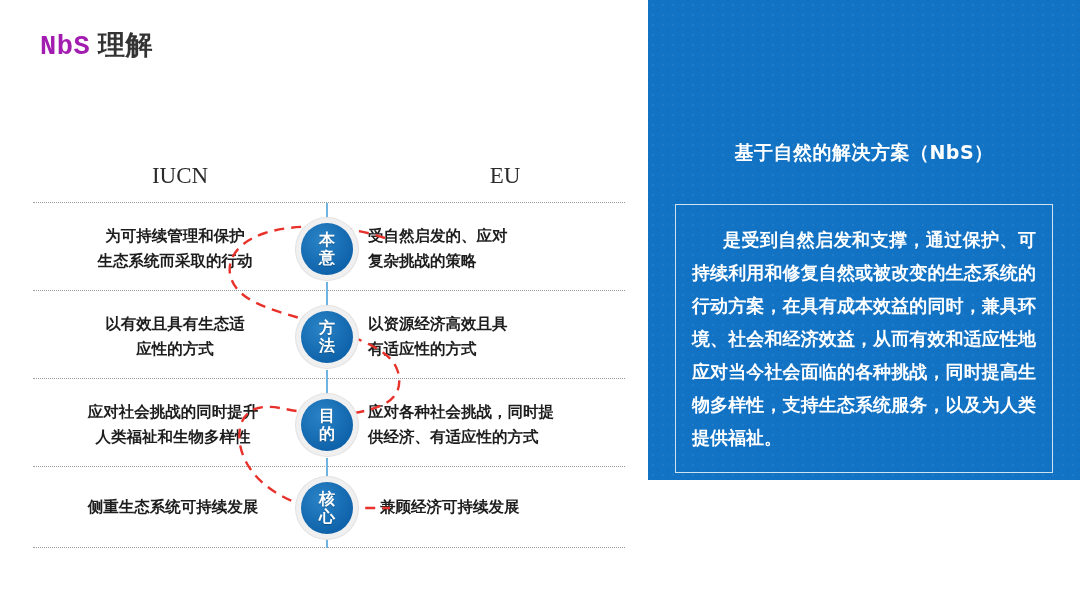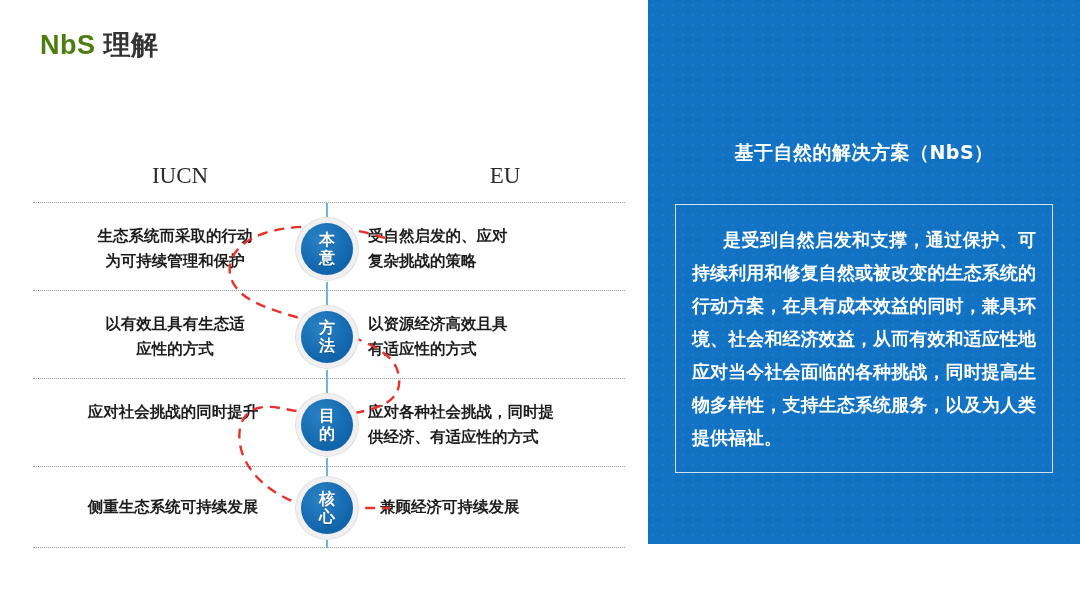--- a/index.html
+++ b/index.html
@@ -19,22 +19,22 @@
   #slide-title {
     position: absolute;
     left: 40px;
     top: 27px;
     font-size: 27px;
     font-weight: bold;
     letter-spacing: 0.5px;
     white-space: nowrap;
   }
   #slide-title .t-en {
-    color: #4d7c0f;
-    font-family: Liberation Sans, sans-serif;
+    color: #a21caf;
+    font-family: Liberation Mono, monospace;
   }
   #slide-title .t-cn {
     color: #333333;
     margin-left: 8px;
     font-family: "DejaVu Sans", "Liberation Sans", sans-serif;
     font-weight: bold;
   }
 
   
   #compare-area {
@@ -131,21 +131,21 @@
     z-index: 5;
     pointer-events: none;
   }
 
   
   #blue-panel {
     position: absolute;
     left: 648px;
     top: 0;
     width: 432px;
-    height: 544px;
+    height: 480px;
     background-color: #1272c4;
     background-image:
       radial-gradient(circle, rgba(255,255,255,0.055) 1.1px, transparent 1.2px),
       radial-gradient(circle, rgba(0,0,0,0.05) 1.1px, transparent 1.2px);
     background-size: 10px 10px, 10px 10px;
     background-position: 0 0, 5px 5px;
   }
   #panel-title {
     position: absolute;
     left: 0;
@@ -210,22 +210,22 @@
              C 360,340 392,350 398,372
              C 404,396 388,406 360,412
              C 335,418 300,412 280,408
              C 258,404 244,410 240,428
              C 236,452 250,478 280,495
              C 300,507 320,508 327,508
              L 390,508" fill="none" stroke="#e8312a" stroke-width="2.4" stroke-dasharray="10,7" stroke-linecap="butt"></path>
   </svg>
 
   <div class="cell left" style="top:224px;">
+    <div>为可持续管理和保护</div>
     <div>生态系统而采取的行动</div>
-    <div>为可持续管理和保护</div>
   </div>
   <div class="cell right" style="top:224px;">
     <div>受自然启发的、应对</div>
     <div>复杂挑战的策略</div>
   </div>
   <div class="node" style="top:249px;">
     <span>本</span>
     <span>意</span>
   </div>
 
@@ -237,20 +237,21 @@
     <div>以资源经济高效且具</div>
     <div>有适应性的方式</div>
   </div>
   <div class="node" style="top:337px;">
     <span>方</span>
     <span>法</span>
   </div>
 
   <div class="cell left wide" style="top:400px;">
     <div>应对社会挑战的同时提升</div>
+    <div>人类福祉和生物多样性</div>
   </div>
   <div class="cell right" style="top:400px;">
     <div>应对各种社会挑战，同时提</div>
     <div>供经济、有适应性的方式</div>
   </div>
   <div class="node" style="top:425px;">
     <span>目</span>
     <span>的</span>
   </div>
 

